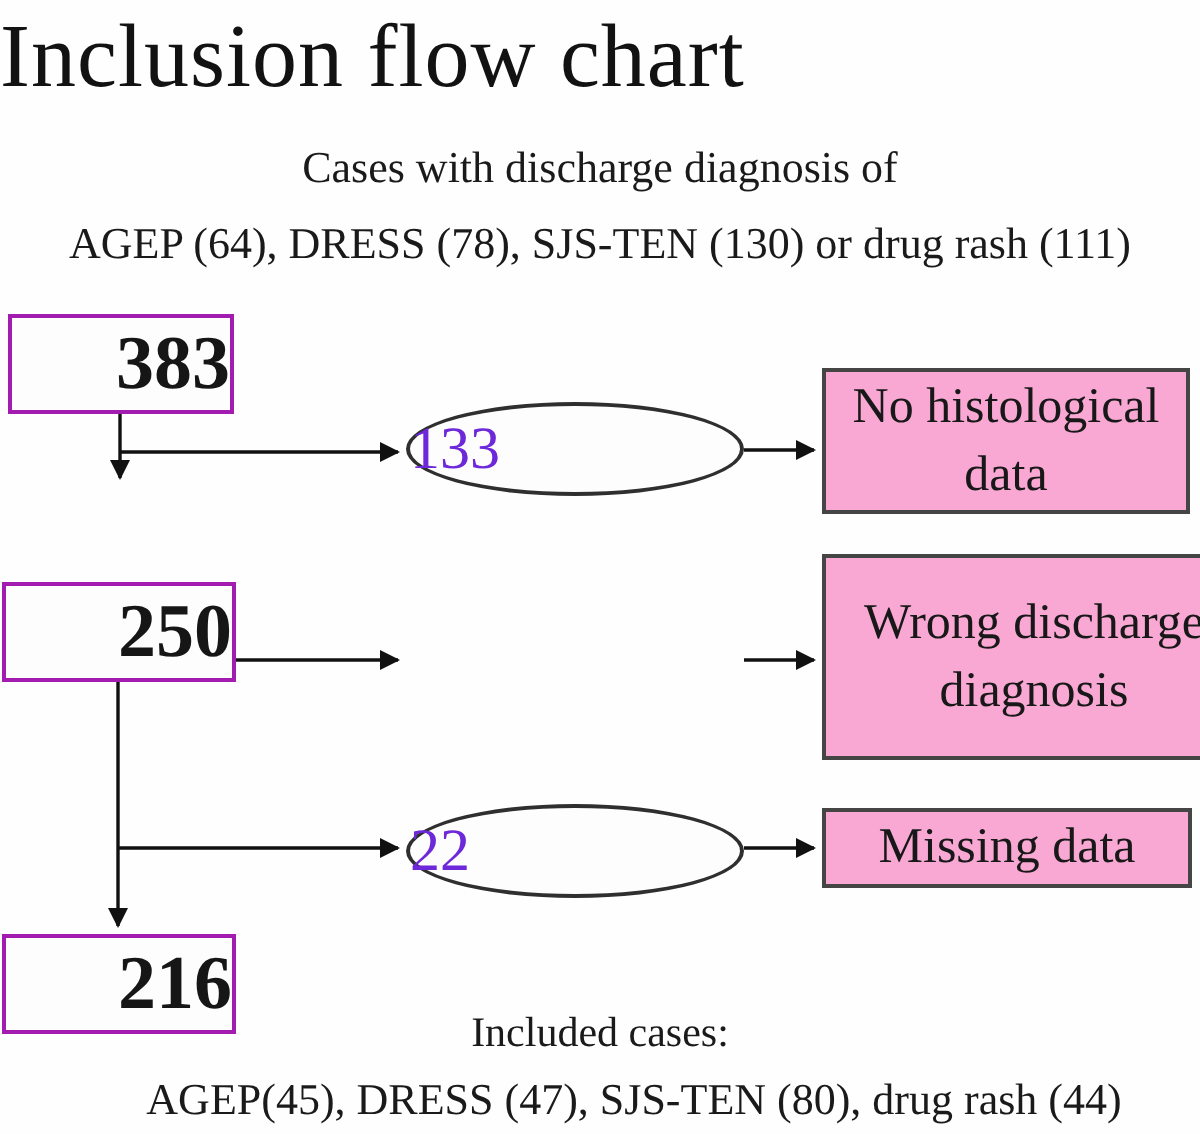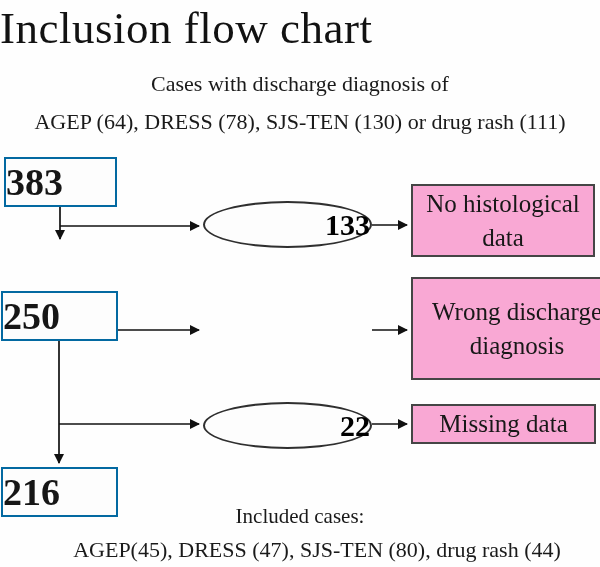--- a/index.html
+++ b/index.html
@@ -12,31 +12,31 @@
   .page-title{
     top:0;left:0;width:600px;
     font-size:45px;line-height:56px;color:#121212;letter-spacing:0.5px;
   }
   .subtitle{
     left:0;width:600px;text-align:center;font-size:22px;color:#1a1a1a;
   }
   .sub1{top:71px;}
   .sub2{top:109px;}
   .numbox{
-    border:2px solid #0369a1;background:#fdfdfd;
-    display:flex;align-items:center;justify-content:flex-start;
+    border:2px solid #a21caf;background:#fdfdfd;
+    display:flex;align-items:center;justify-content:flex-end;
     font-weight:bold;font-size:38px;color:#161616;box-sizing:border-box;
   }
   .box383{left:4px;top:157px;width:113px;height:50px;}
   .box250{left:1px;top:243px;width:117px;height:50px;margin-top:48px;}
   .box216{left:1px;top:467px;width:117px;height:50px;}
   .ellipse{
     border:2px solid #2f2f2f;border-radius:50%;background:#fdfdfd;
-    display:flex;align-items:center;justify-content:flex-end;
-    font-weight:bold;font-size:30px;color:#000000;box-sizing:border-box;
+    display:flex;align-items:center;justify-content:flex-start;
+    font-weight:normal;font-size:30px;color:#6d28d9;box-sizing:border-box;
   }
   .ell133{left:203px;top:201px;width:169px;height:47px;}
   .ell12{left:203px;top:306px;width:169px;height:47px;}
   .ell22{left:203px;top:402px;width:169px;height:47px;}
   .reasonbox{
     border:2px solid #454545;background:#f9a8d4;box-sizing:border-box;
     display:flex;align-items:center;justify-content:center;text-align:center;
     font-size:25px;line-height:34px;color:#181818;padding:0 12px;
   }
   .reason1{left:411px;top:184px;width:184px;height:73px;}

